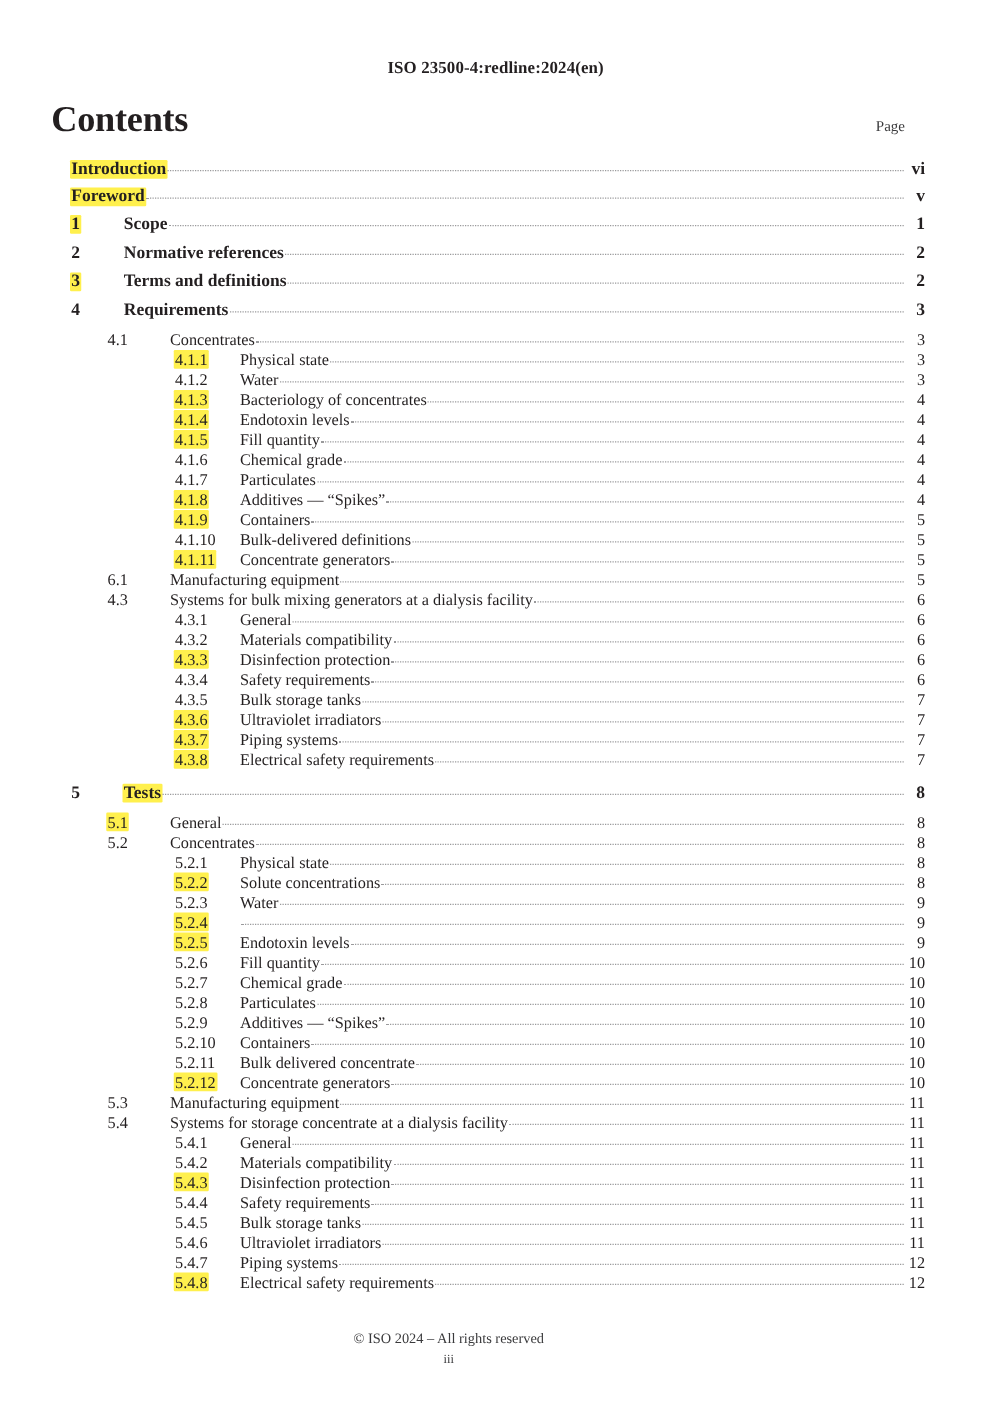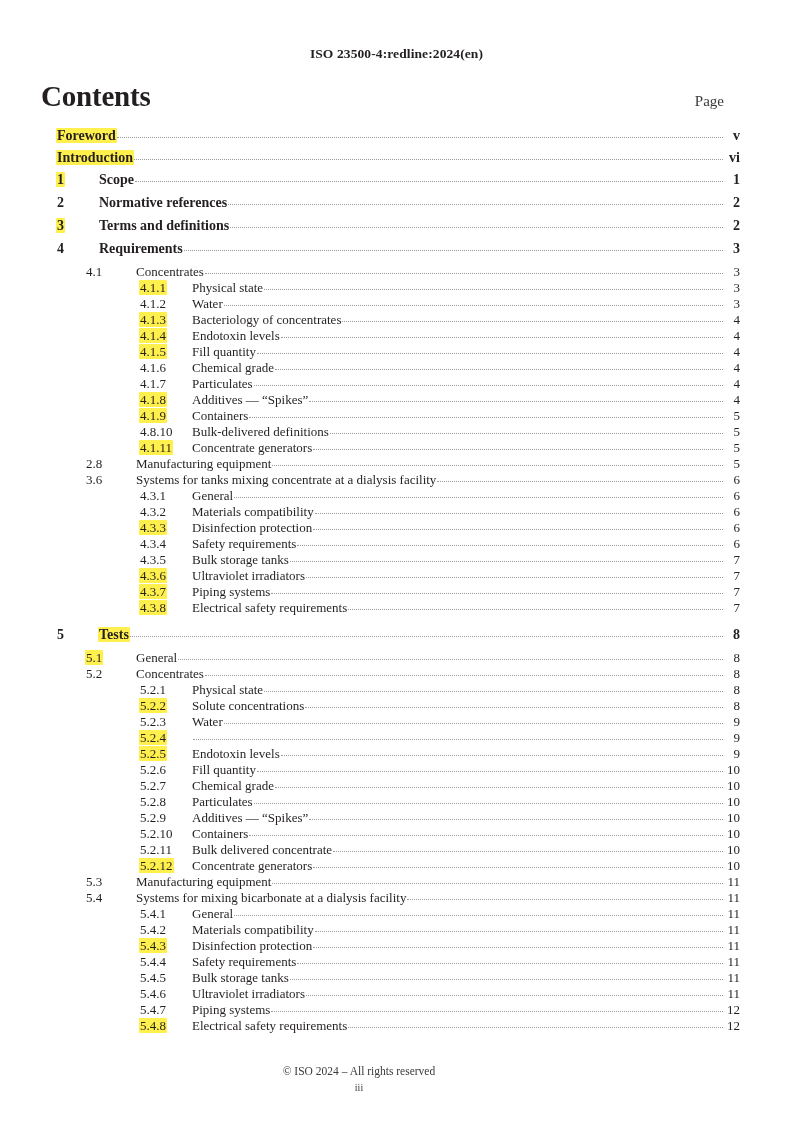--- a/index.html
+++ b/index.html
@@ -43,21 +43,21 @@
     align-items: baseline;
     justify-content: space-between;
   }
   .toc-title {
     font-size: 29px;
     font-weight: bold;
     letter-spacing: -0.2px;
     line-height: 1;
   }
   .page-word {
-    font-size: 15px;
+    font-size: 12px;
     color: #3a3a3c;
   }
   
   .toc {
     position: absolute;
     top: 128px;
     left: 57px;
     width: 683px;
   }
   .row {
@@ -159,28 +159,28 @@
 
   <div class="doc-header">ISO 23500-4:redline:2024(en)</div>
 
   <div class="toc-title-row">
     <div class="toc-title">Contents</div>
     <div class="page-word">Page</div>
   </div>
 
   <div class="toc" id="toc-list">
       <div class="row lvl0">
+        <span class="label"><span class="hl">Introduction</span></span>
+        <span class="leader"></span>
+        <span class="pg">vi</span>
+      </div>
+      <div class="row lvl0">
         <span class="label"><span class="hl">Foreword</span></span>
         <span class="leader"></span>
         <span class="pg">v</span>
-      </div>
-      <div class="row lvl0">
-        <span class="label"><span class="hl">Introduction</span></span>
-        <span class="leader"></span>
-        <span class="pg">vi</span>
       </div>
       <div class="row lvl1">
         <span class="num"><span class="hl">1</span></span>
         <span class="label"><span>Scope</span></span>
         <span class="leader"></span>
         <span class="pg">1</span>
       </div>
       <div class="row lvl1">
         <span class="num"><span>2</span></span>
         <span class="label"><span>Normative references</span></span>
@@ -253,40 +253,40 @@
         <span class="leader"></span>
         <span class="pg">4</span>
       </div>
       <div class="row lvl3">
         <span class="num"><span class="hl">4.1.9</span></span>
         <span class="label"><span>Containers</span></span>
         <span class="leader"></span>
         <span class="pg">5</span>
       </div>
       <div class="row lvl3">
-        <span class="num"><span>4.8.10</span></span>
+        <span class="num"><span>4.1.10</span></span>
         <span class="label"><span>Bulk-delivered definitions</span></span>
         <span class="leader"></span>
         <span class="pg">5</span>
       </div>
       <div class="row lvl3">
         <span class="num"><span class="hl">4.1.11</span></span>
         <span class="label"><span>Concentrate generators</span></span>
         <span class="leader"></span>
         <span class="pg">5</span>
       </div>
       <div class="row lvl2">
-        <span class="num"><span>2.8</span></span>
+        <span class="num"><span>6.1</span></span>
         <span class="label"><span>Manufacturing equipment</span></span>
         <span class="leader"></span>
         <span class="pg">5</span>
       </div>
       <div class="row lvl2">
-        <span class="num"><span>3.6</span></span>
-        <span class="label"><span>Systems for tanks mixing concentrate at a dialysis facility</span></span>
+        <span class="num"><span>4.3</span></span>
+        <span class="label"><span>Systems for bulk mixing generators at a dialysis facility</span></span>
         <span class="leader"></span>
         <span class="pg">6</span>
       </div>
       <div class="row lvl3">
         <span class="num"><span>4.3.1</span></span>
         <span class="label"><span>General</span></span>
         <span class="leader"></span>
         <span class="pg">6</span>
       </div>
       <div class="row lvl3">
@@ -421,21 +421,21 @@
         <span class="pg">10</span>
       </div>
       <div class="row lvl2">
         <span class="num"><span>5.3</span></span>
         <span class="label"><span>Manufacturing equipment</span></span>
         <span class="leader"></span>
         <span class="pg">11</span>
       </div>
       <div class="row lvl2">
         <span class="num"><span>5.4</span></span>
-        <span class="label"><span>Systems for mixing bicarbonate at a dialysis facility</span></span>
+        <span class="label"><span>Systems for storage concentrate at a dialysis facility</span></span>
         <span class="leader"></span>
         <span class="pg">11</span>
       </div>
       <div class="row lvl3">
         <span class="num"><span>5.4.1</span></span>
         <span class="label"><span>General</span></span>
         <span class="leader"></span>
         <span class="pg">11</span>
       </div>
       <div class="row lvl3">

